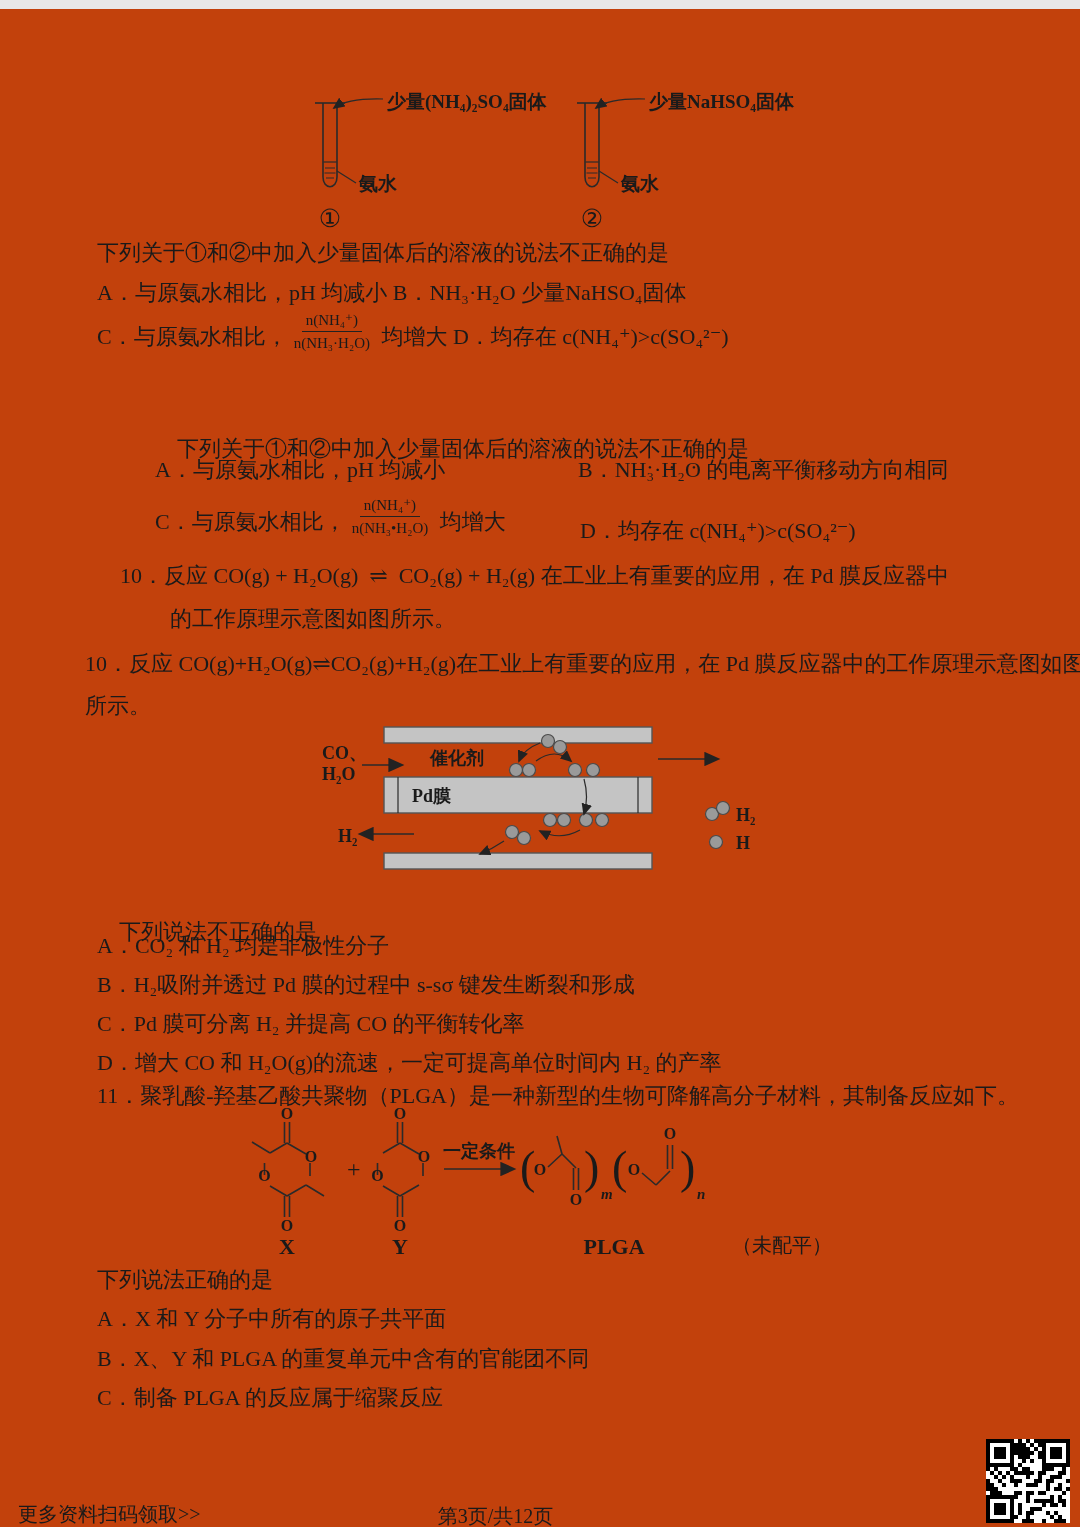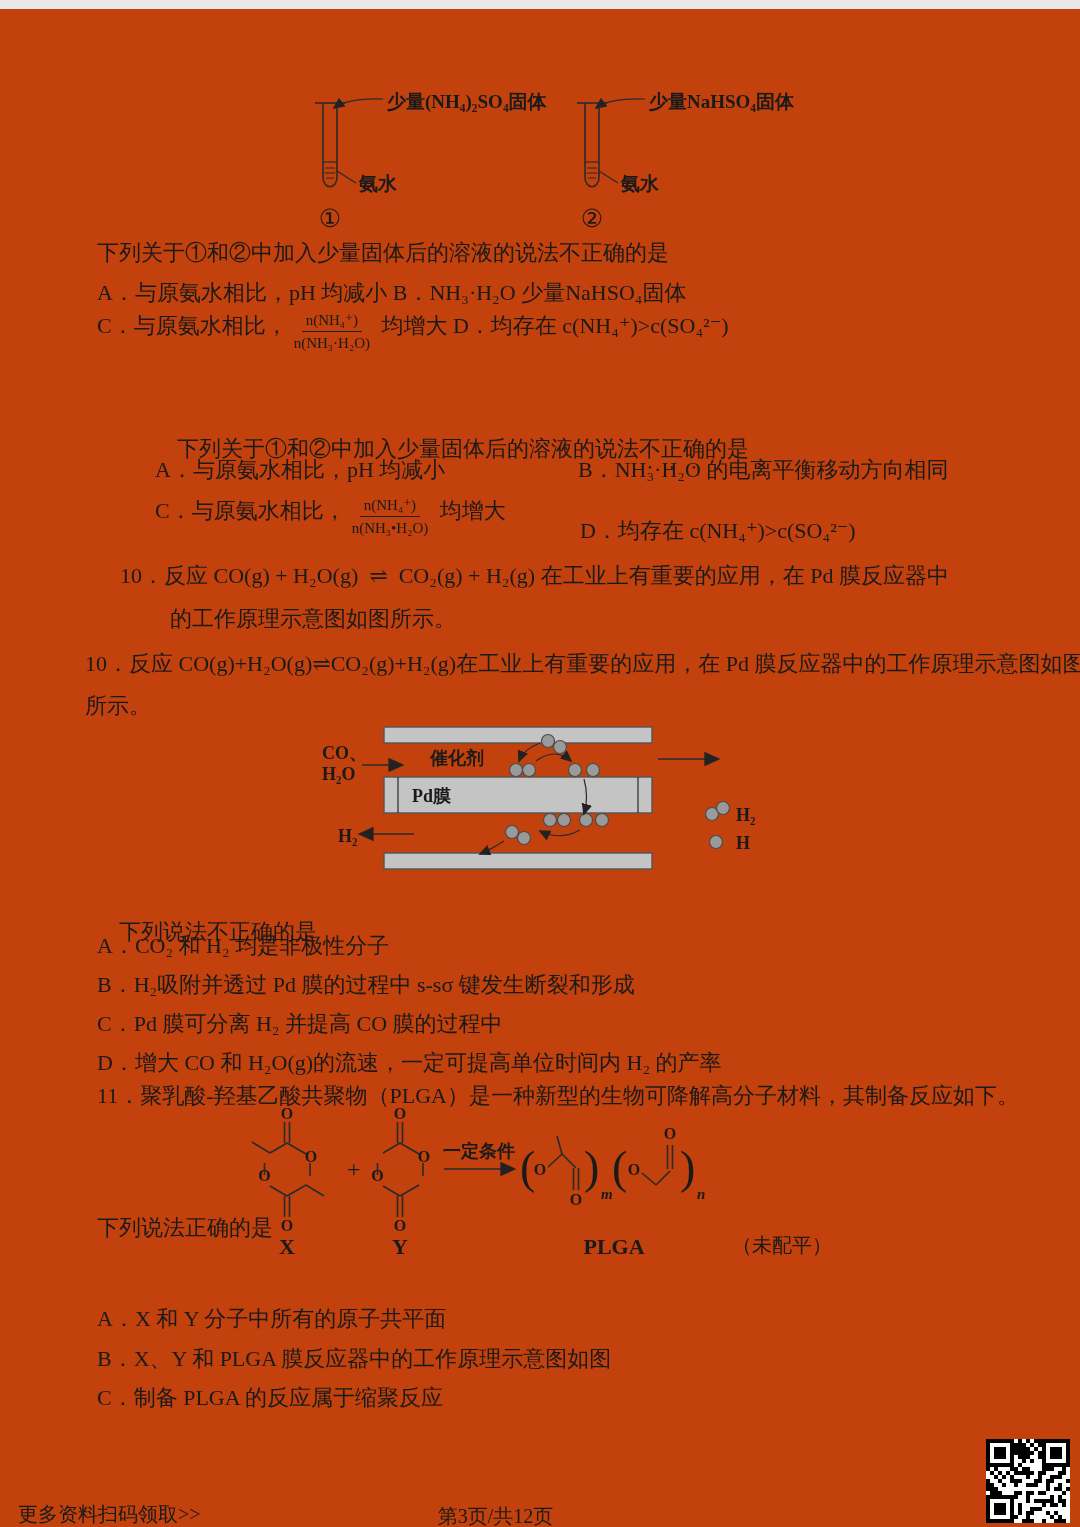--- a/index.html
+++ b/index.html
@@ -1,20 +1,20 @@
 <!DOCTYPE html>
 <html><head>
 <meta charset="utf-8">
 <style>
   html,body{margin:0;padding:0;background:#e8e8e8;}
   .page{position:relative;width:1080px;height:1527px;background:#c2410c;margin:9px auto;
         font-family:"Liberation Serif","DejaVu Serif",serif;color:#1a1a1a;overflow:hidden;text-decoration:underline;}
   .t{position:absolute;white-space:pre;font-size:22px;line-height:1.25;}
   .sm{font-size:19px;text-align:right;}
-  .row{position:absolute;white-space:pre;font-size:22px;display:flex;align-items:flex-start;}
+  .row{position:absolute;white-space:pre;font-size:22px;display:flex;align-items:flex-end;}
   .row span{white-space:pre;}
   .frac{display:inline-flex;flex-direction:column;align-items:center;vertical-align:middle;
         font-size:15px;line-height:1.2;margin:0 6px;}
   .frac .fnum{border-bottom:1.6px solid #222;padding:0 4px 2px;}
   .frac .fden{padding-top:2px;}
   .emdots{-webkit-text-emphasis:filled dot;-webkit-text-emphasis-position:under;
           text-emphasis:filled dot;text-emphasis-position:under right;}
   .center{left:4px;width:983px;text-align:center;}
   svg{position:absolute;overflow:visible;}
   svg text{font-family:"Liberation Serif","DejaVu Serif",serif;fill:#1a1a1a;}
@@ -137,21 +137,21 @@
       <circle class="atom" cx="404" cy="125" r="6.5"></circle>
       <text x="424" y="132" font-size="18" font-weight="bold">H</text>
     </g>
   </svg>
 
   <div class="t" style="left:97px;top:881px;">
     <span>下列说法</span><span class="emdots">不正确</span><span>的是</span>
   </div>
   <div class="t" style="left:97px;top:923px;">A．CO₂ 和 H₂ 均是非极性分子</div>
   <div class="t" style="left:97px;top:962px;">B．H₂吸附并透过 Pd 膜的过程中 s-sσ 键发生断裂和形成</div>
-  <div class="t" style="left:97px;top:1001px;">C．Pd 膜可分离 H₂ 并提高 CO 膜的过程中</div>
+  <div class="t" style="left:97px;top:1001px;">C．Pd 膜可分离 H₂ 并提高 CO 的平衡转化率</div>
   <div class="t" style="left:97px;top:1040px;">D．增大 CO 和 H₂O(g)的流速，一定可提高单位时间内 H₂ 的产率</div>
 
   <div class="t" style="left:97px;top:1073px;">11．聚乳酸-羟基乙酸共聚物（PLGA）是一种新型的生物可降解高分子材料，其制备反应如下。</div>
 
   <svg style="left:222px;top:1100px;" width="640" height="152" viewBox="0 0 640 152">
 
     <g>
       <path class="ln" d="M65,34 L84,45 M88,54 L88,67 M84,76 L65,87 M65,87 L48,77 M42.5,66 L42.5,54 M48,44 L65,34"></path>
       <path class="ln" d="M62.5,34 V13 M67.5,34 V13"></path>
       <text x="65" y="10" font-size="16" font-weight="bold" text-anchor="middle">O</text>
@@ -192,23 +192,23 @@
       <text x="458" y="74" font-size="46">)</text>
       <text x="475" y="90" font-size="15" font-weight="bold" font-style="italic">n</text>
     </g>
 
     <text x="65" y="145" font-size="22" font-weight="bold" text-anchor="middle">X</text>
     <text x="178" y="145" font-size="22" font-weight="bold" text-anchor="middle">Y</text>
     <text x="392" y="145" font-size="22" font-weight="bold" text-anchor="middle">PLGA</text>
     <text x="560" y="143" font-size="20" text-anchor="middle">（未配平）</text>
   </svg>
 
-  <div class="t" style="left:97px;top:1205px;">下列说法正确的是</div>
+  <div class="t" style="left:97px;top:1257px;">下列说法正确的是</div>
   <div class="t" style="left:97px;top:1296px;">A．X 和 Y 分子中所有的原子共平面</div>
-  <div class="t" style="left:97px;top:1336px;">B．X、Y 和 PLGA 膜反应器中的工作原理示意图如图</div>
+  <div class="t" style="left:97px;top:1336px;">B．X、Y 和 PLGA 的重复单元中含有的官能团不同</div>
   <div class="t" style="left:97px;top:1375px;">C．制备 PLGA 的反应属于缩聚反应</div>
 
   <div class="t sm" style="left:18px;top:1493px;font-size:20px;">更多资料扫码领取&gt;&gt;</div>
   <div class="t center" style="top:1495px;font-size:20px;">第3页/共12页</div>
 
   <svg style="left:986px;top:1430px;" width="84" height="84" viewBox="0 0 84 84">
     <rect x="0" y="0" width="84" height="84" fill="#fff"></rect>
     <g>
       <rect class="qr" x="0" y="0" width="28" height="28"></rect>
         <rect x="4" y="4" width="20" height="20" fill="#fff"></rect>

